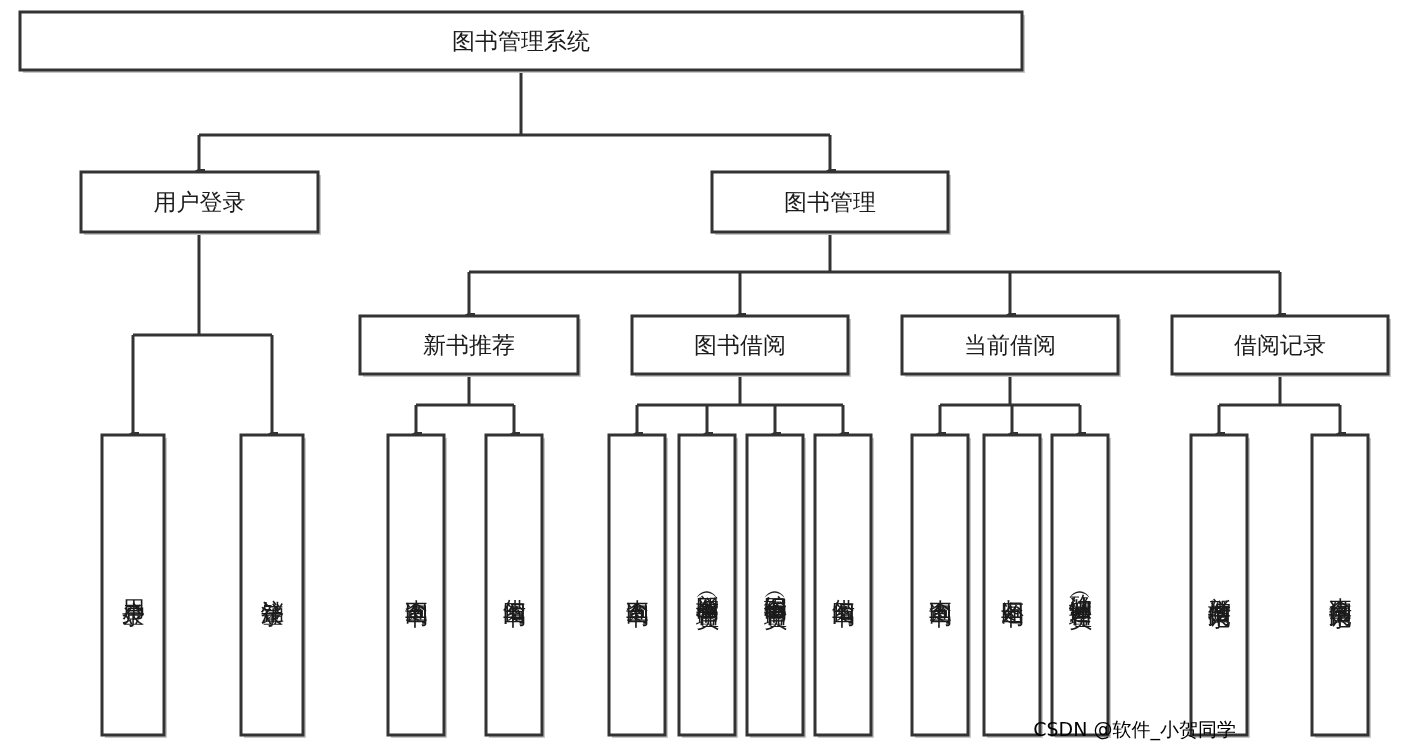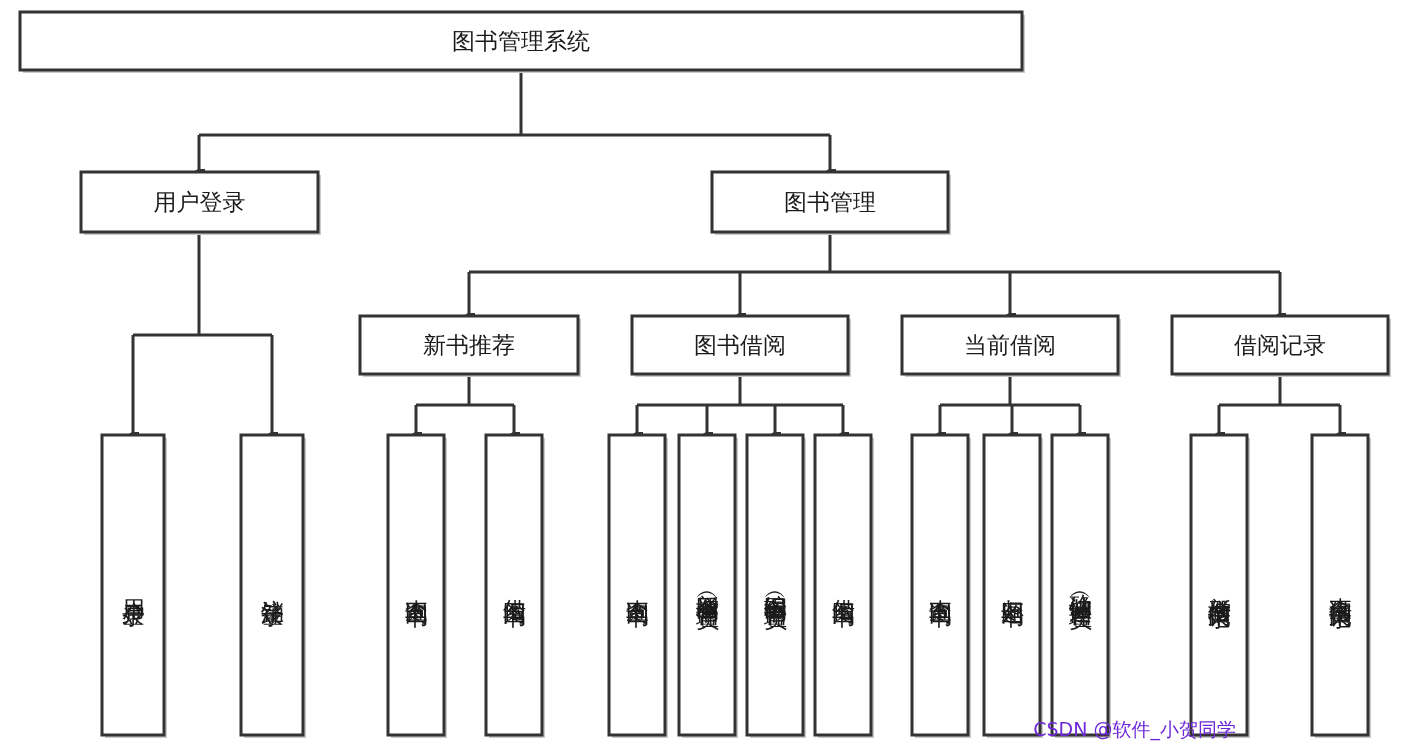--- a/index.html
+++ b/index.html
@@ -23,21 +23,21 @@
     text-orientation:upright;
     font-family:"DejaVu Sans","Liberation Sans",sans-serif;
     font-size:23px;line-height:1.12;color:#1b1b1b;
     letter-spacing:2px;
     white-space:normal;
     pointer-events:none;
   }
   .watermark{
     position:absolute;right:8px;bottom:4px;
     font-family:"DejaVu Sans","Liberation Sans",sans-serif;
-    font-size:19px;color:#6d28d9;white-space:nowrap;
+    font-size:19px;color:#000000;white-space:nowrap;
   }
 </style>
 </head>
 <body>
 
 <div id="diagram-root">
 
   <svg id="tree-svg" viewBox="0 0 1405 747">
     <defs>
       <marker id="arrowhead" markerWidth="10" markerHeight="12" refX="1" refY="6" orient="auto" markerUnits="userSpaceOnUse">

